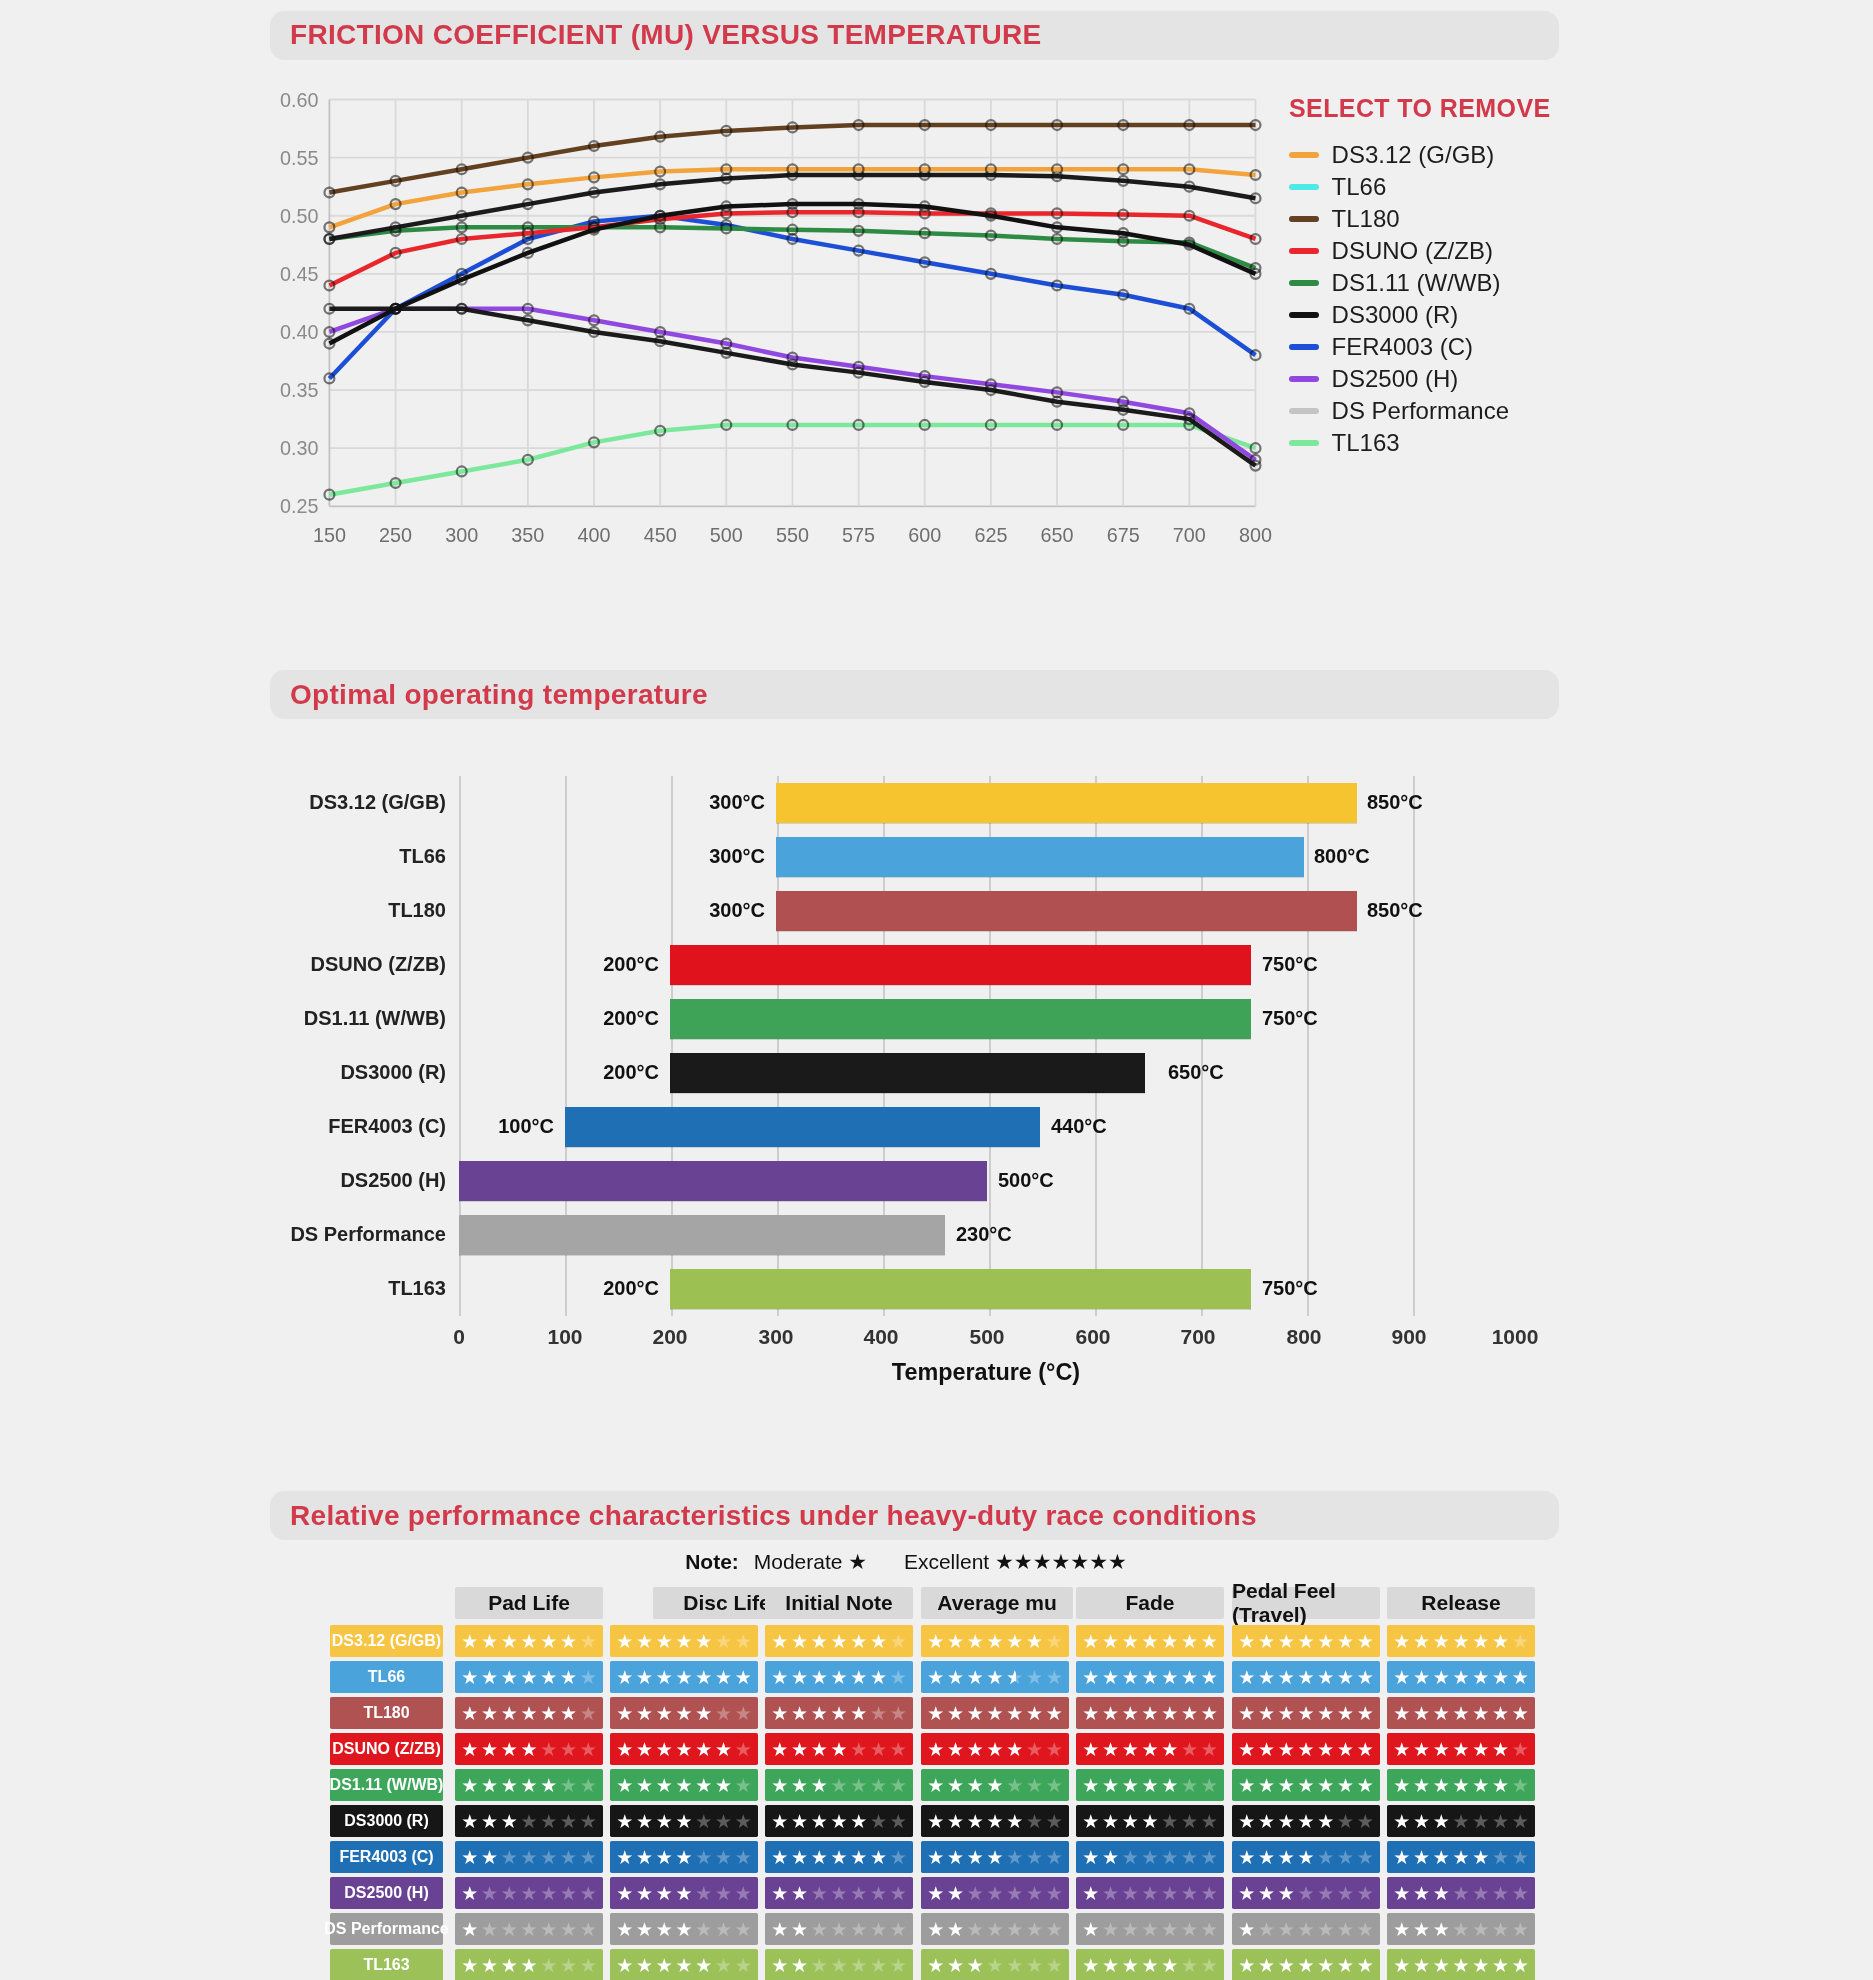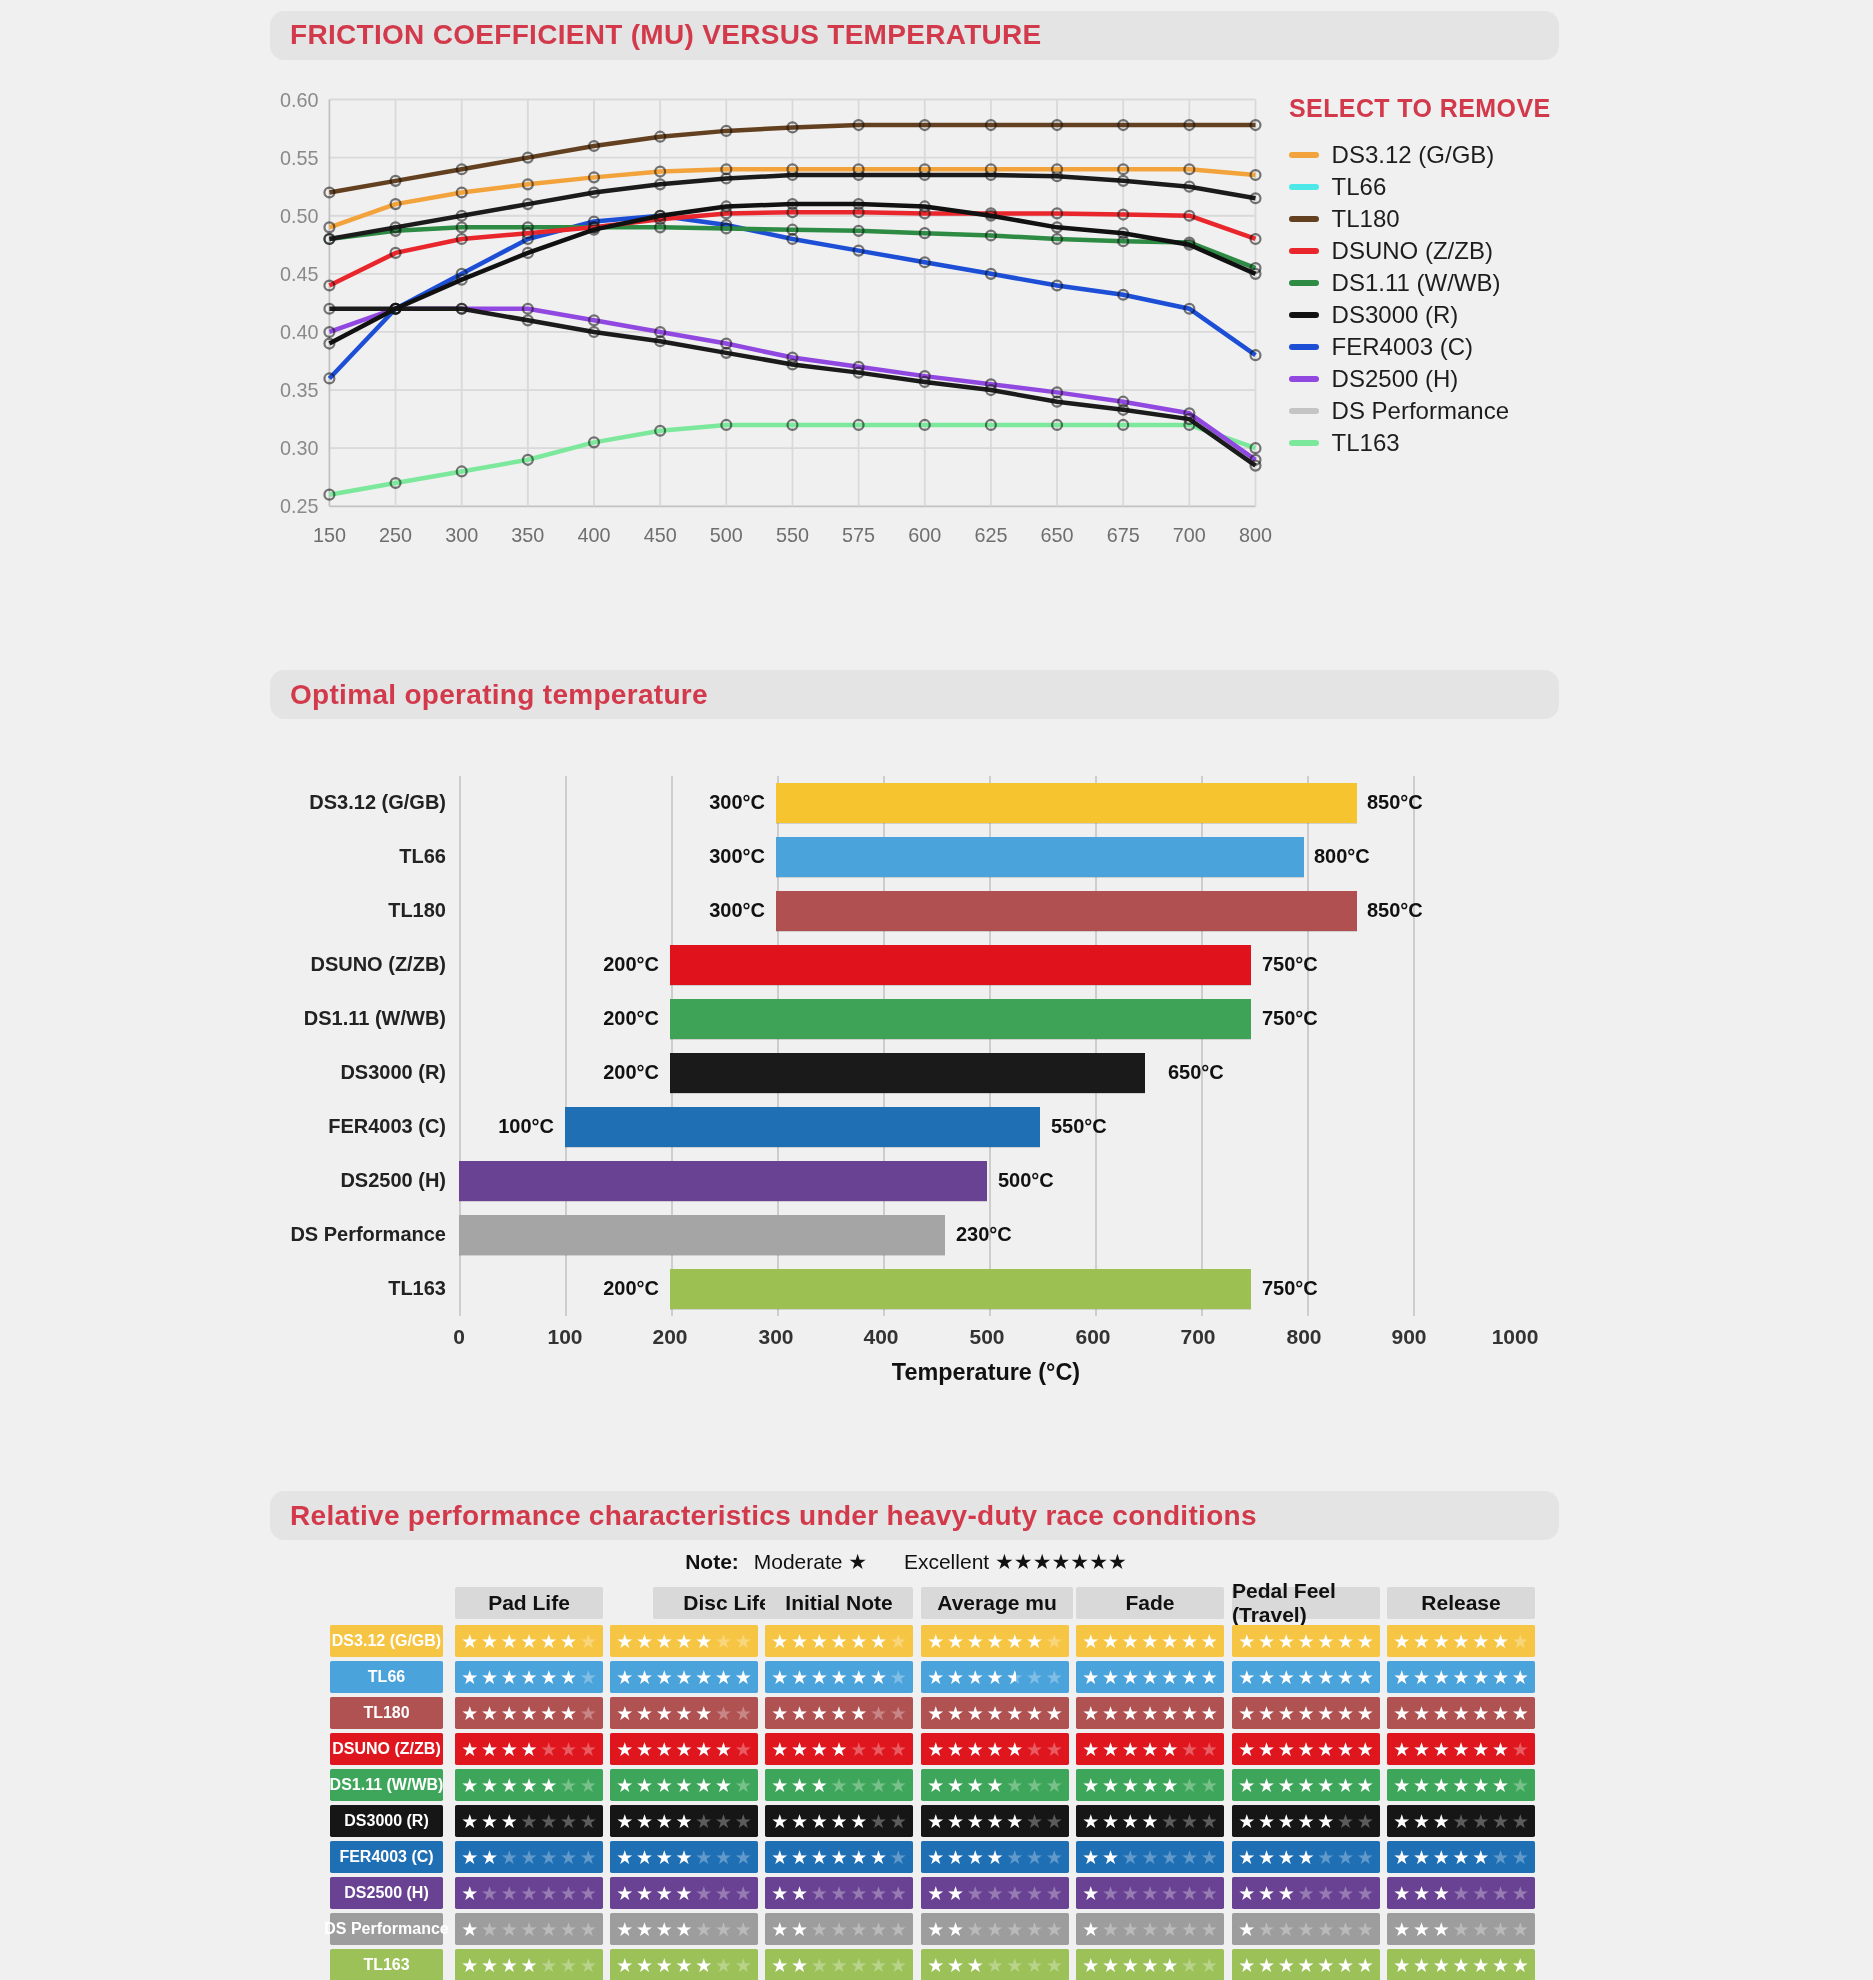--- a/index.html
+++ b/index.html
@@ -354,21 +354,21 @@
     <div class="bc-bar" style="left: 670px; width: 581px; top: 999px; background: rgb(62, 162, 87);"></div>
     <div class="bc-val" style="left: 553px; width: 106px; text-align: right; top: 1007px;">200°C</div>
     <div class="bc-val" style="left: 1262px; top: 1007px;">750°C</div>
     <div class="bc-rowlabel" style="top: 1061px;">DS3000 (R)</div>
     <div class="bc-bar" style="left: 670px; width: 475px; top: 1053px; background: rgb(26, 26, 26);"></div>
     <div class="bc-val" style="left: 553px; width: 106px; text-align: right; top: 1061px;">200°C</div>
     <div class="bc-val" style="left: 1168px; top: 1061px;">650°C</div>
     <div class="bc-rowlabel" style="top: 1115px;">FER4003 (C)</div>
     <div class="bc-bar" style="left: 565px; width: 475px; top: 1107px; background: rgb(30, 111, 180);"></div>
     <div class="bc-val" style="left: 448px; width: 106px; text-align: right; top: 1115px;">100°C</div>
-    <div class="bc-val" style="left: 1051px; top: 1115px;">550°C</div>
+    <div class="bc-val" style="left: 1051px; top: 1115px;">440°C</div>
     <div class="bc-rowlabel" style="top: 1169px;">DS2500 (H)</div>
     <div class="bc-bar" style="left: 459px; width: 528px; top: 1161px; background: rgb(106, 66, 147);"></div>
     <div class="bc-val" style="left: 998px; top: 1169px;">500°C</div>
     <div class="bc-rowlabel" style="top: 1223px;">DS Performance</div>
     <div class="bc-bar" style="left: 459px; width: 486px; top: 1215px; background: rgb(165, 165, 165);"></div>
     <div class="bc-val" style="left: 956px; top: 1223px;">230°C</div>
     <div class="bc-rowlabel" style="top: 1277px;">TL163</div>
     <div class="bc-bar" style="left: 670px; width: 581px; top: 1269px; background: rgb(156, 193, 82);"></div>
     <div class="bc-val" style="left: 553px; width: 106px; text-align: right; top: 1277px;">200°C</div>
     <div class="bc-val" style="left: 1262px; top: 1277px;">750°C</div>

